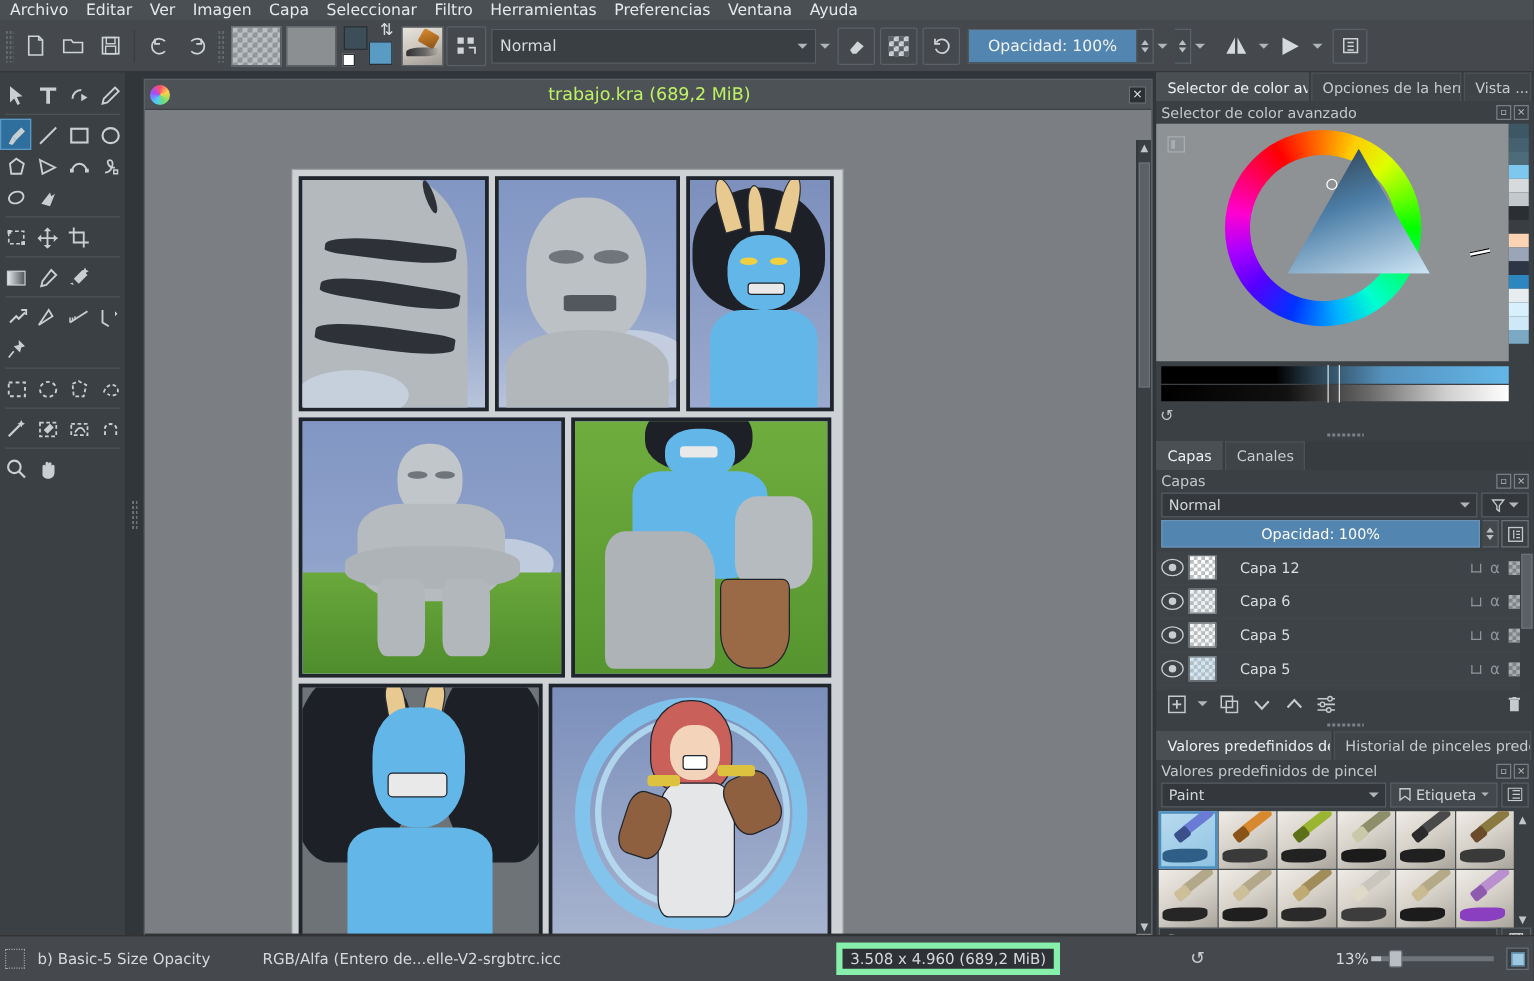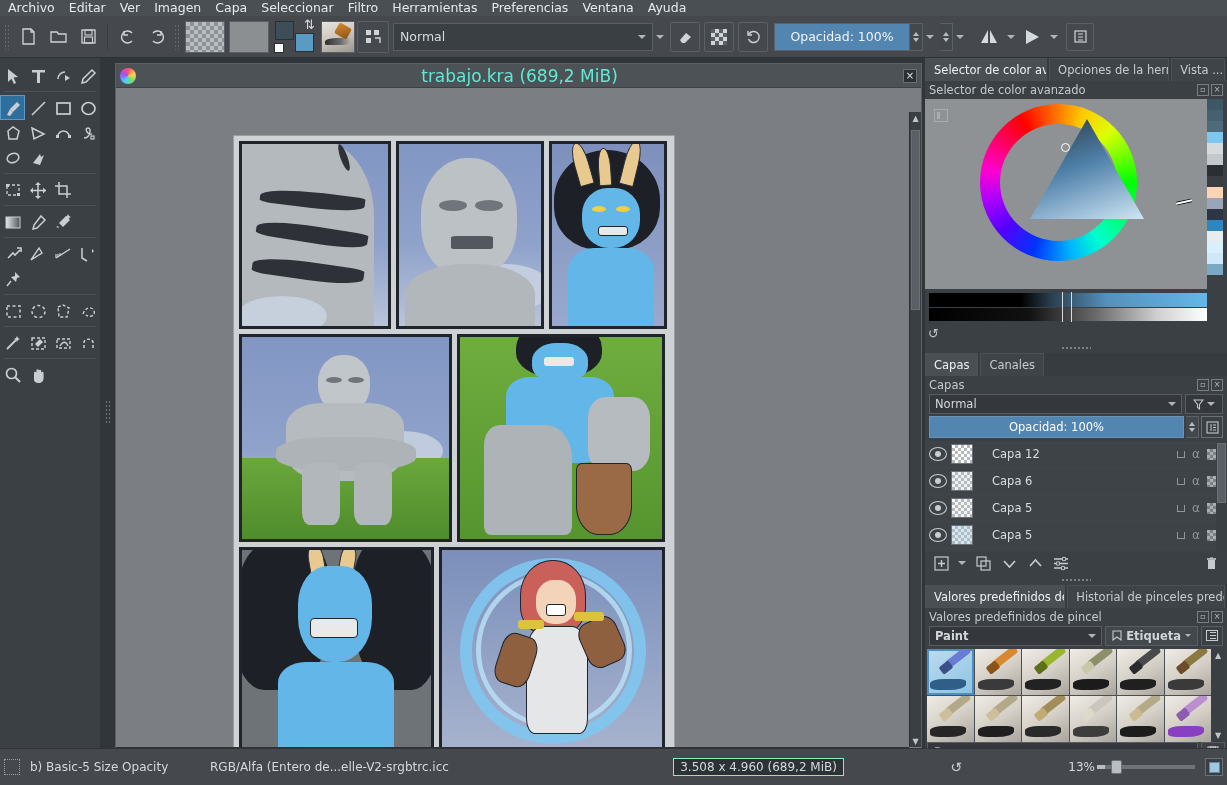--- a/index.html
+++ b/index.html
@@ -132,21 +132,21 @@
     position: absolute; left: 5px; top: 5px; right: 0px; bottom: 0px;
     background: #4a4f53; border: 1px solid #5a6065;
     display: flex; flex-direction: column;
   }
   .doctitle {
     height: 24px; background: #4d5256; display: flex; align-items: center;
     padding: 0 4px; flex: none; border-bottom: 1px solid #3c4145;
   }
   .doc-icon { width: 16px; height: 16px; border-radius: 50%;
     background: conic-gradient(#ff4d6d, #ffd24d, #6fe06f, #4dc8ff, #a14dff, #ff4d6d); }
-  .doc-title-text { flex: 1; text-align: center; font-size: 17px; color: #5eead4; }
+  .doc-title-text { flex: 1; text-align: center; font-size: 14px; color: #bef264; }
   .doc-close {
     width: 14px; height: 14px; background: #2c3034; border: 1px solid #6a7075;
     color: #e2e6e9; font-size: 10px; line-height: 12px; text-align: center; cursor: pointer;
   }
   .canvas-wrap { flex: 1; position: relative; overflow: hidden; background: #7b7f83; }
   .canvas-scroll-v {
     position: absolute; right: 0; top: 24px; bottom: 14px; width: 12px;
     background: #3a3f43; border-left: 1px solid #2f3337;
   }
   .canvas-scroll-v .thumb {
@@ -329,21 +329,21 @@
 
   
   .statusbar {
     position: absolute; left: 0; bottom: 0; width: 1227px; height: 37px;
     background: #45494d; display: flex; align-items: center;
     font-size: 12px; color: #d5d9dc; border-top: 1px solid #333; padding: 0 4px;
   }
   .sb-ico { width: 16px; height: 16px; border: 1px dotted #9aa0a4; margin-right: 10px; }
   .sb-brush { width: 150px; }
   .sb-cs { flex: 0 0 auto; }
-  .sb-dim { background: #2e3236; border: 1px solid #86efac; padding: 1px 6px; }
+  .sb-dim { background: #2e3236; border: 5px solid #86efac; padding: 1px 6px; }
   .sb-zoom-slider { width: 90px; height: 4px; background: #6e7479; position: relative; }
   .sb-zoom-slider .knob { position: absolute; left: 6px; top: -5px; width: 11px; height: 14px;
     background: #b9bec2; border: 1px solid #6e7479; border-radius: 2px; }
   .sb-zoom-slider .dash { position:absolute; left:-8px; top:0px; width:8px; height:4px; background:#b9bec2; }
   .sb-fitbtn { width: 18px; height: 18px; border: 1px solid #6a7075; background:#3a3f43;
     display:flex;align-items:center;justify-content:center; cursor:pointer; }
 </style>
 </head>
 <body>
 
@@ -1020,21 +1020,21 @@
     <div class="dock-tabs" id="brushTabs">
         <div class="dock-tab active">Valores predefinidos de p...</div>
         <div class="dock-tab">Historial de pinceles predefin...</div>
       </div>
     <div class="dock-head">
       <span class="title">Valores predefinidos de pincel</span>
       <span class="hbtn">▫</span>
       <span class="hbtn">×</span>
     </div>
 
-    <div style="display:flex;gap:3px;padding:0 4px 3px 4px;flex:none;font-weight:bold;">
+    <div style="display:flex;gap:3px;padding:0 4px 3px 4px;flex:none;">
       <div class="combo" style="flex:1;">
         <span>Paint</span>
         <i style="border-left:4px solid transparent;border-right:4px solid transparent;border-top:4px solid #b0b5b9;"></i>
       </div>
       <div class="tagbtn">
         <svg width="10" height="11" viewBox="0 0 10 11">
             <path d="M1 1h8v9L5 7 1 10z" fill="none" stroke="#c5cace" stroke-width="1.1"></path>
           </svg>
         <span>Etiqueta</span>
         <i style="border-left:3px solid transparent;border-right:3px solid transparent;border-top:3px solid #b0b5b9;"></i>

